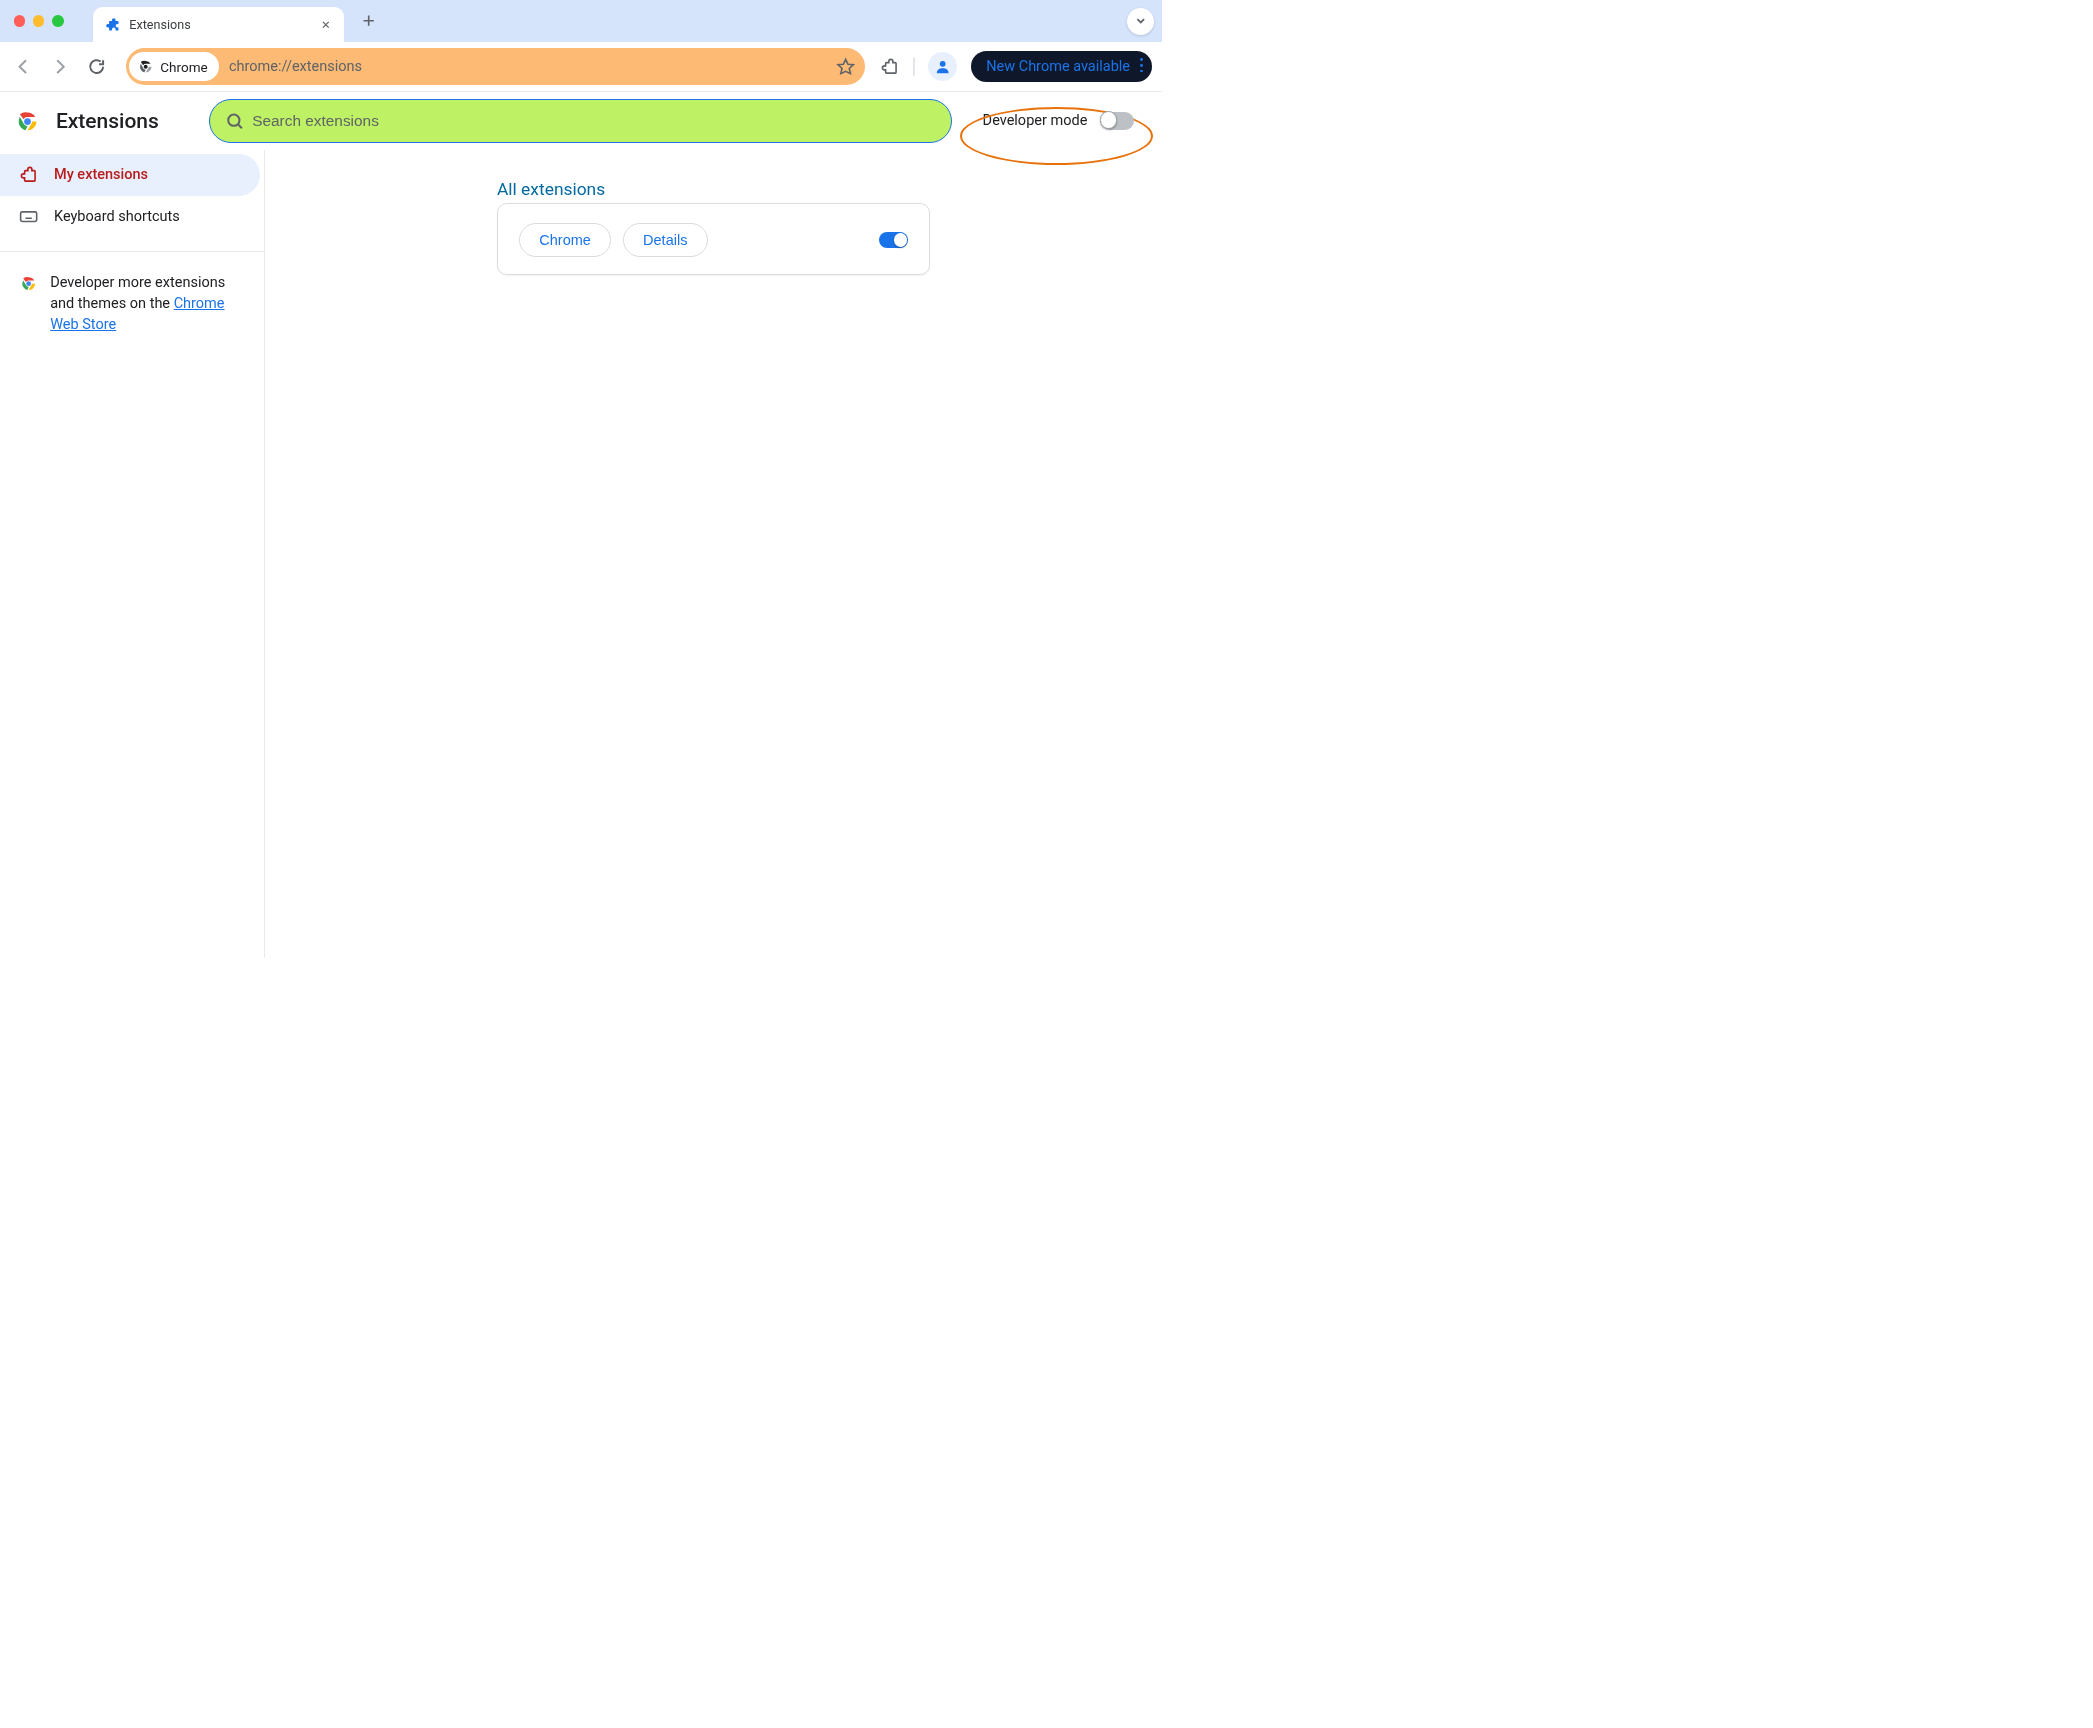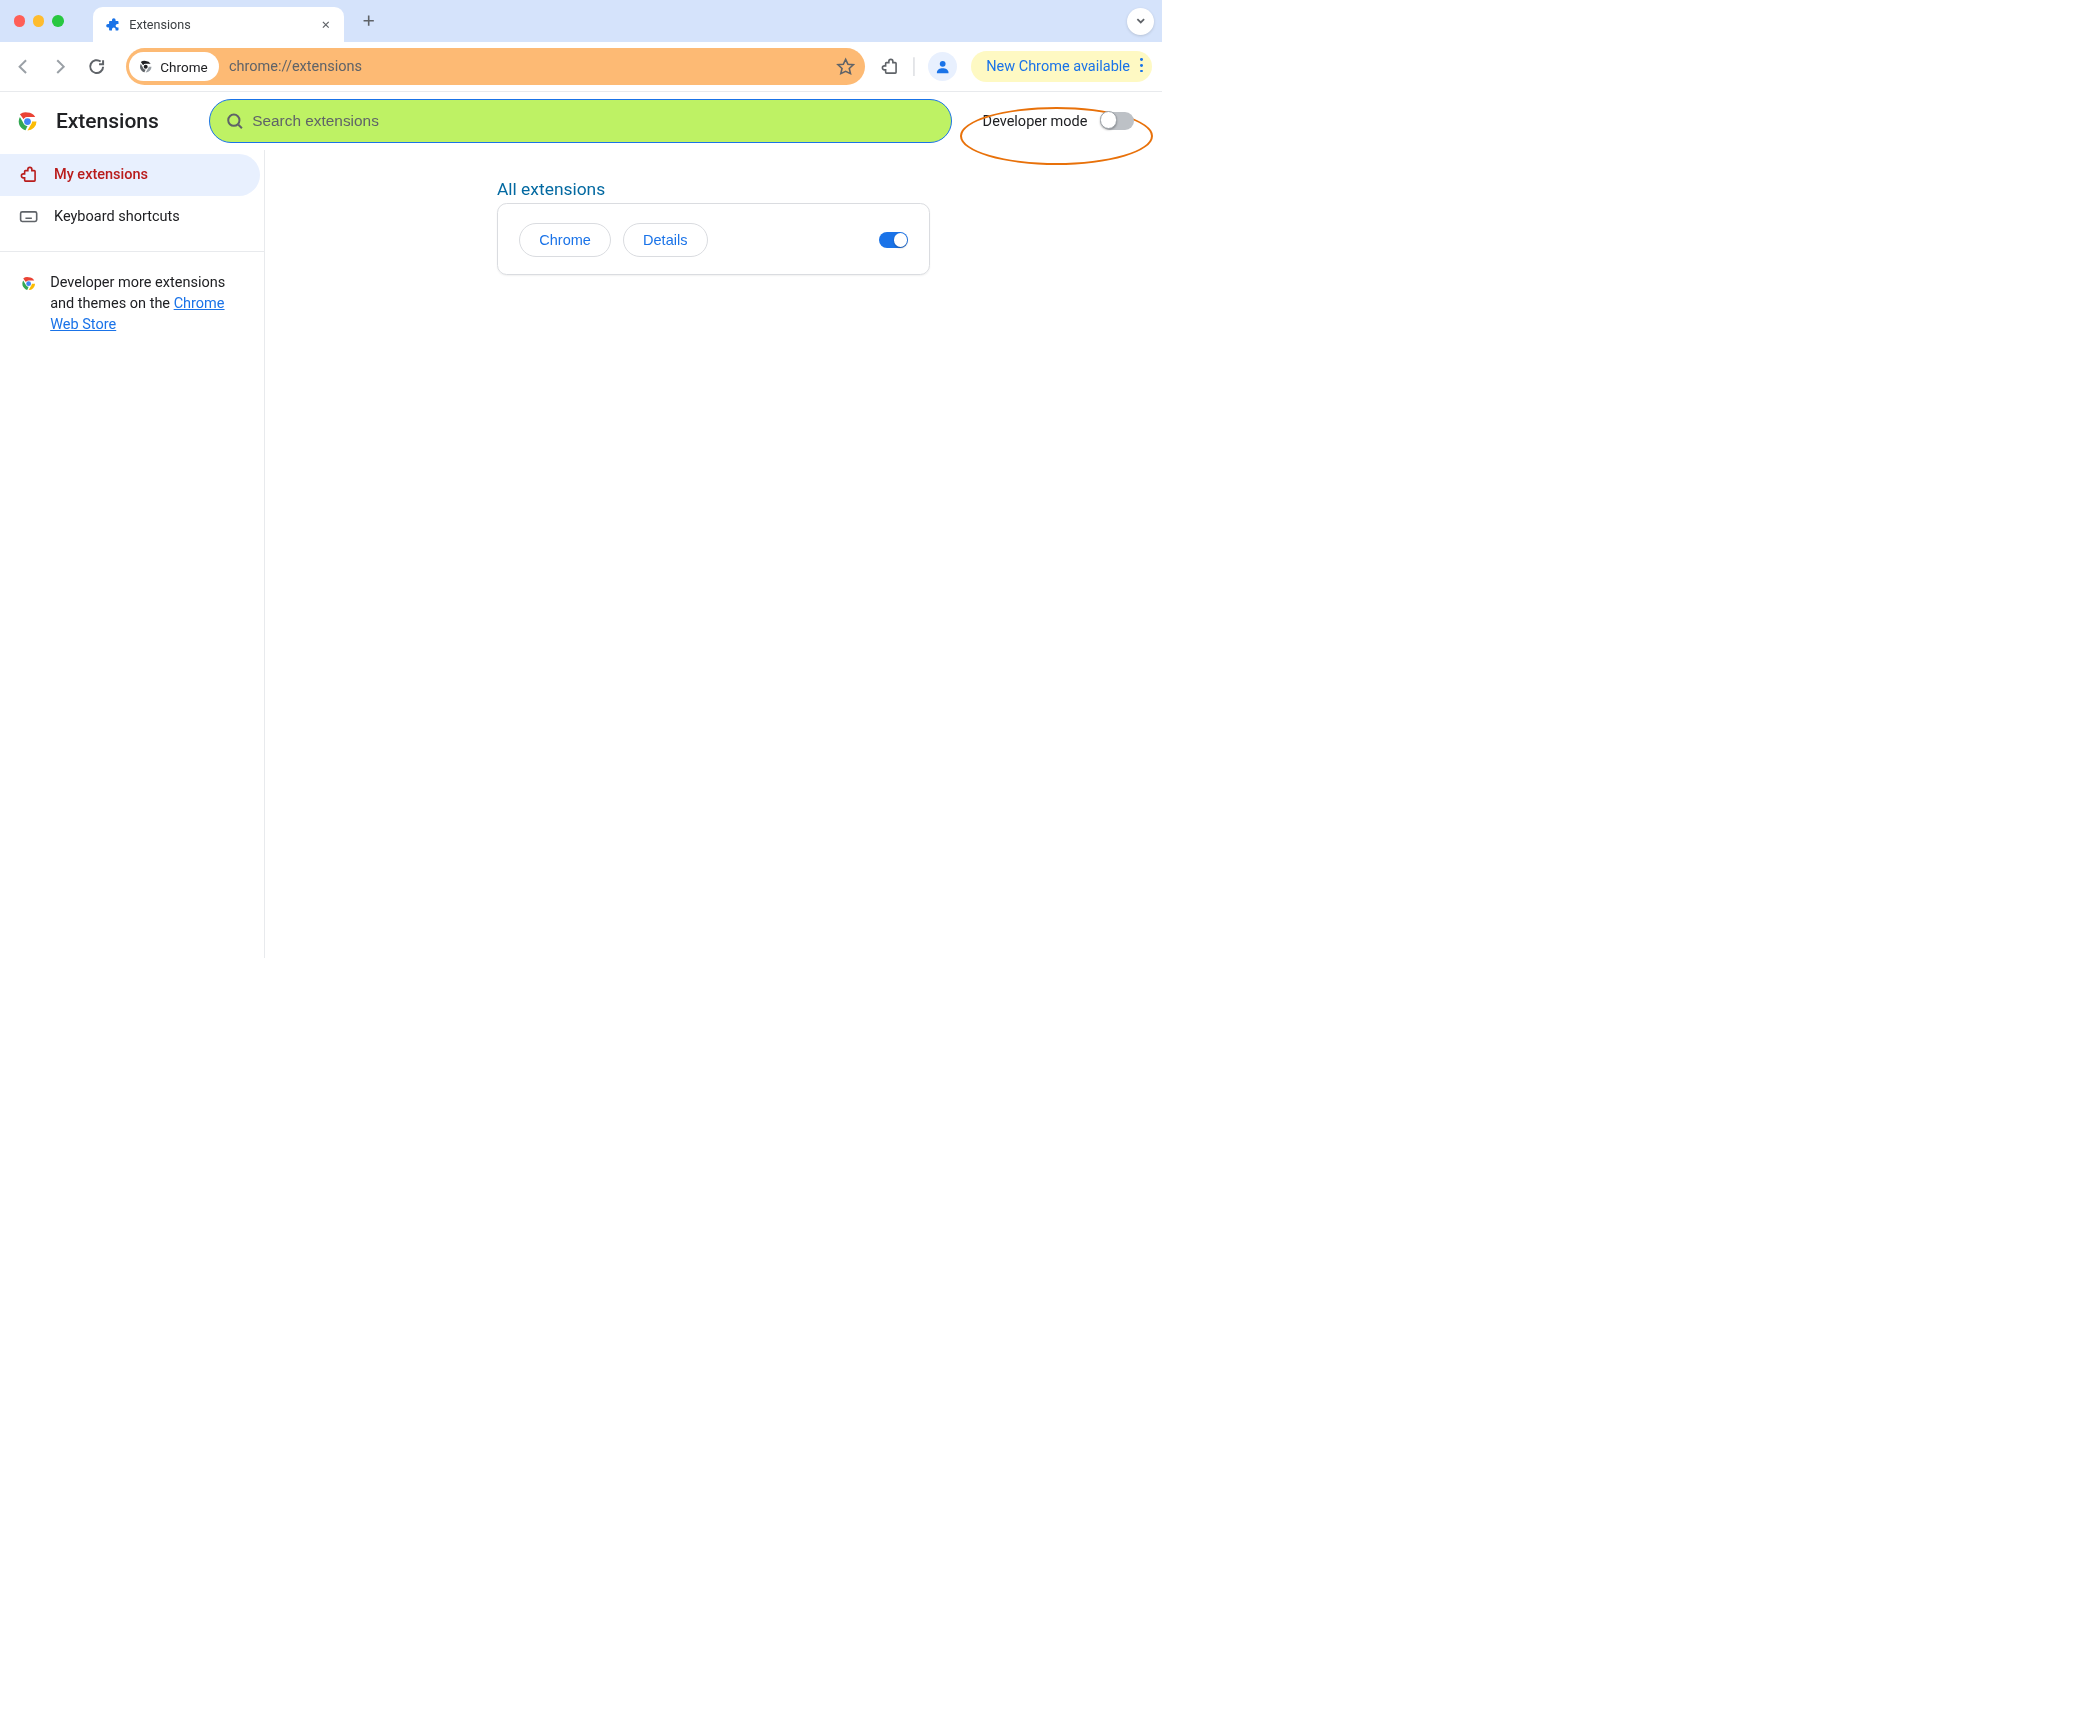--- a/index.html
+++ b/index.html
@@ -120,21 +120,21 @@
   }
   .divider { color:#dadce0; height: 19.3px; }
   .profile-icon {
     width:29px; height:29px; background:#e8f0fe; border-radius:50%;
     color:#1a73e8;
   }
 
   .update-chip {
     display:flex;
     gap:9.7px;
-    background:#fef9c3;
+    background:#0f172a;
     border-radius: 19.3px;
     padding: 6.8px 9.7px 6.8px 15.4px;
     color:#1a73e8;
     font-size:14.5px;
     cursor:pointer;
   }
   .dots-vert {
     display:flex; flex-direction:column; gap:2.9px;
   }
   .dots-vert span { width:2.9px; height:2.9px; background:#1a73e8; border-radius:50%; }
@@ -176,21 +176,21 @@
   .search-input::placeholder { color:#5f6368; }
   .search-icon-in {
     position:absolute;
     left:15.4px; top:50%; transform:translateY(-50%);
     color:#5f6368;
     display:flex;
   }
 
   .dev-mode {
     display:flex;
-    align-items:flex-end;
+    align-items:flex-start;
     gap:13.5px;
     padding-right: 3.9px;
     position: relative;
     padding-left: 15px;
   }
   .dev-label { font-size:14.5px; color:#202124; }
   .toggle {
     width: 33px; height:17.4px;
     background:#bdc1c6;
     border-radius: 14.5px;

